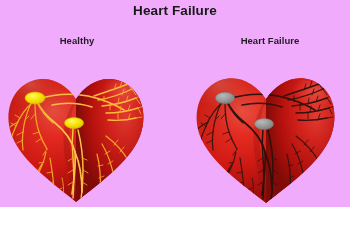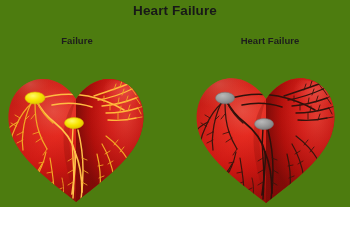--- a/index.html
+++ b/index.html
@@ -14,21 +14,21 @@
     position: relative;
     overflow: hidden;
     font-family: "Liberation Sans", "DejaVu Sans", sans-serif;
     -webkit-font-smoothing: antialiased;
   }
   #figure {
     position: absolute;
     inset: 0;
     width: 350px;
     height: 207px;
-    background: #4d7c0f;
+    background: #f0abfc;
   }
   #main-title {
     position: absolute;
     left: 0;
     top: 3px;
     width: 350px;
     text-align: center;
     font-size: 13.5px;
     font-weight: bold;
     color: #181818;
@@ -77,21 +77,21 @@
     height: 149px;
   }
 </style>
 </head>
 <body>
 
 <div id="figure">
 
   <div id="main-title">Heart Failure</div>
 
-  <div class="panel-label" id="label-healthy">Failure</div>
+  <div class="panel-label" id="label-healthy">Healthy</div>
 
   <div class="panel-label" id="label-failure">Heart Failure</div>
 
   <div id="hearts-stage">
 
     <svg class="heart-svg" id="heart-healthy-wrap" viewBox="0 0 150 149" width="150" height="149">
       <defs>
         <radialGradient id="hBodyA" cx="33%" cy="26%" r="78%">
           <stop offset="0%" stop-color="#f4584a"></stop>
           <stop offset="26%" stop-color="#ea2d22"></stop>

